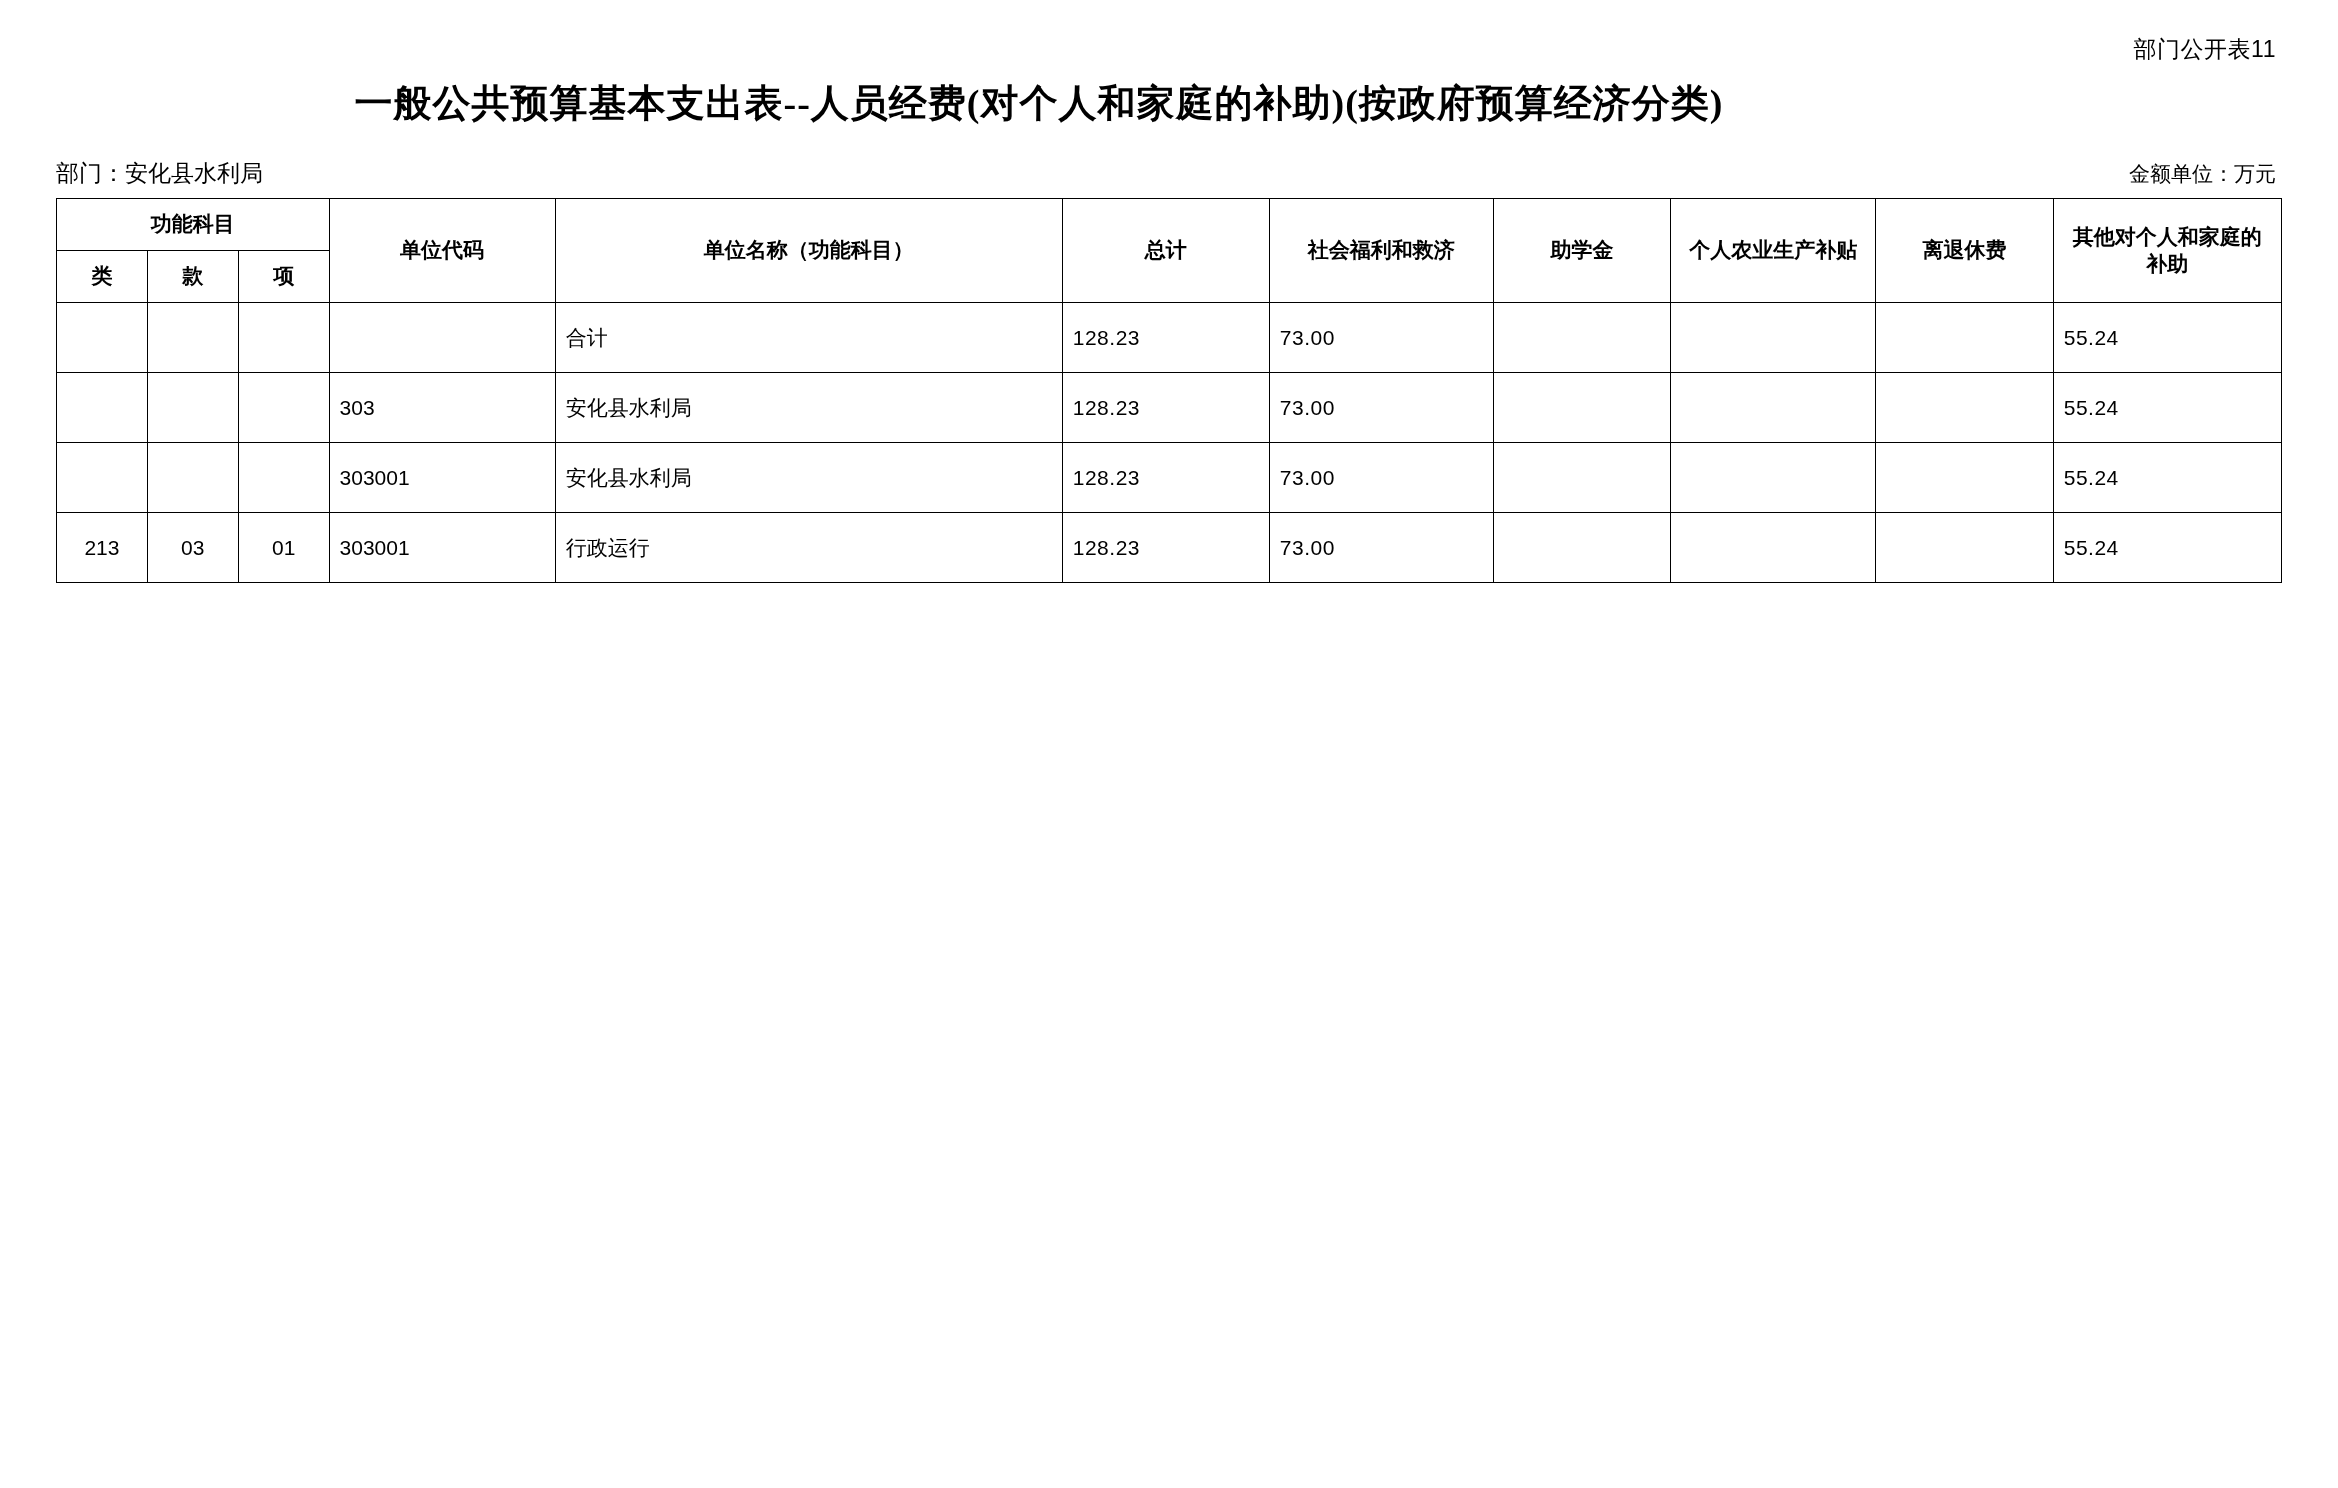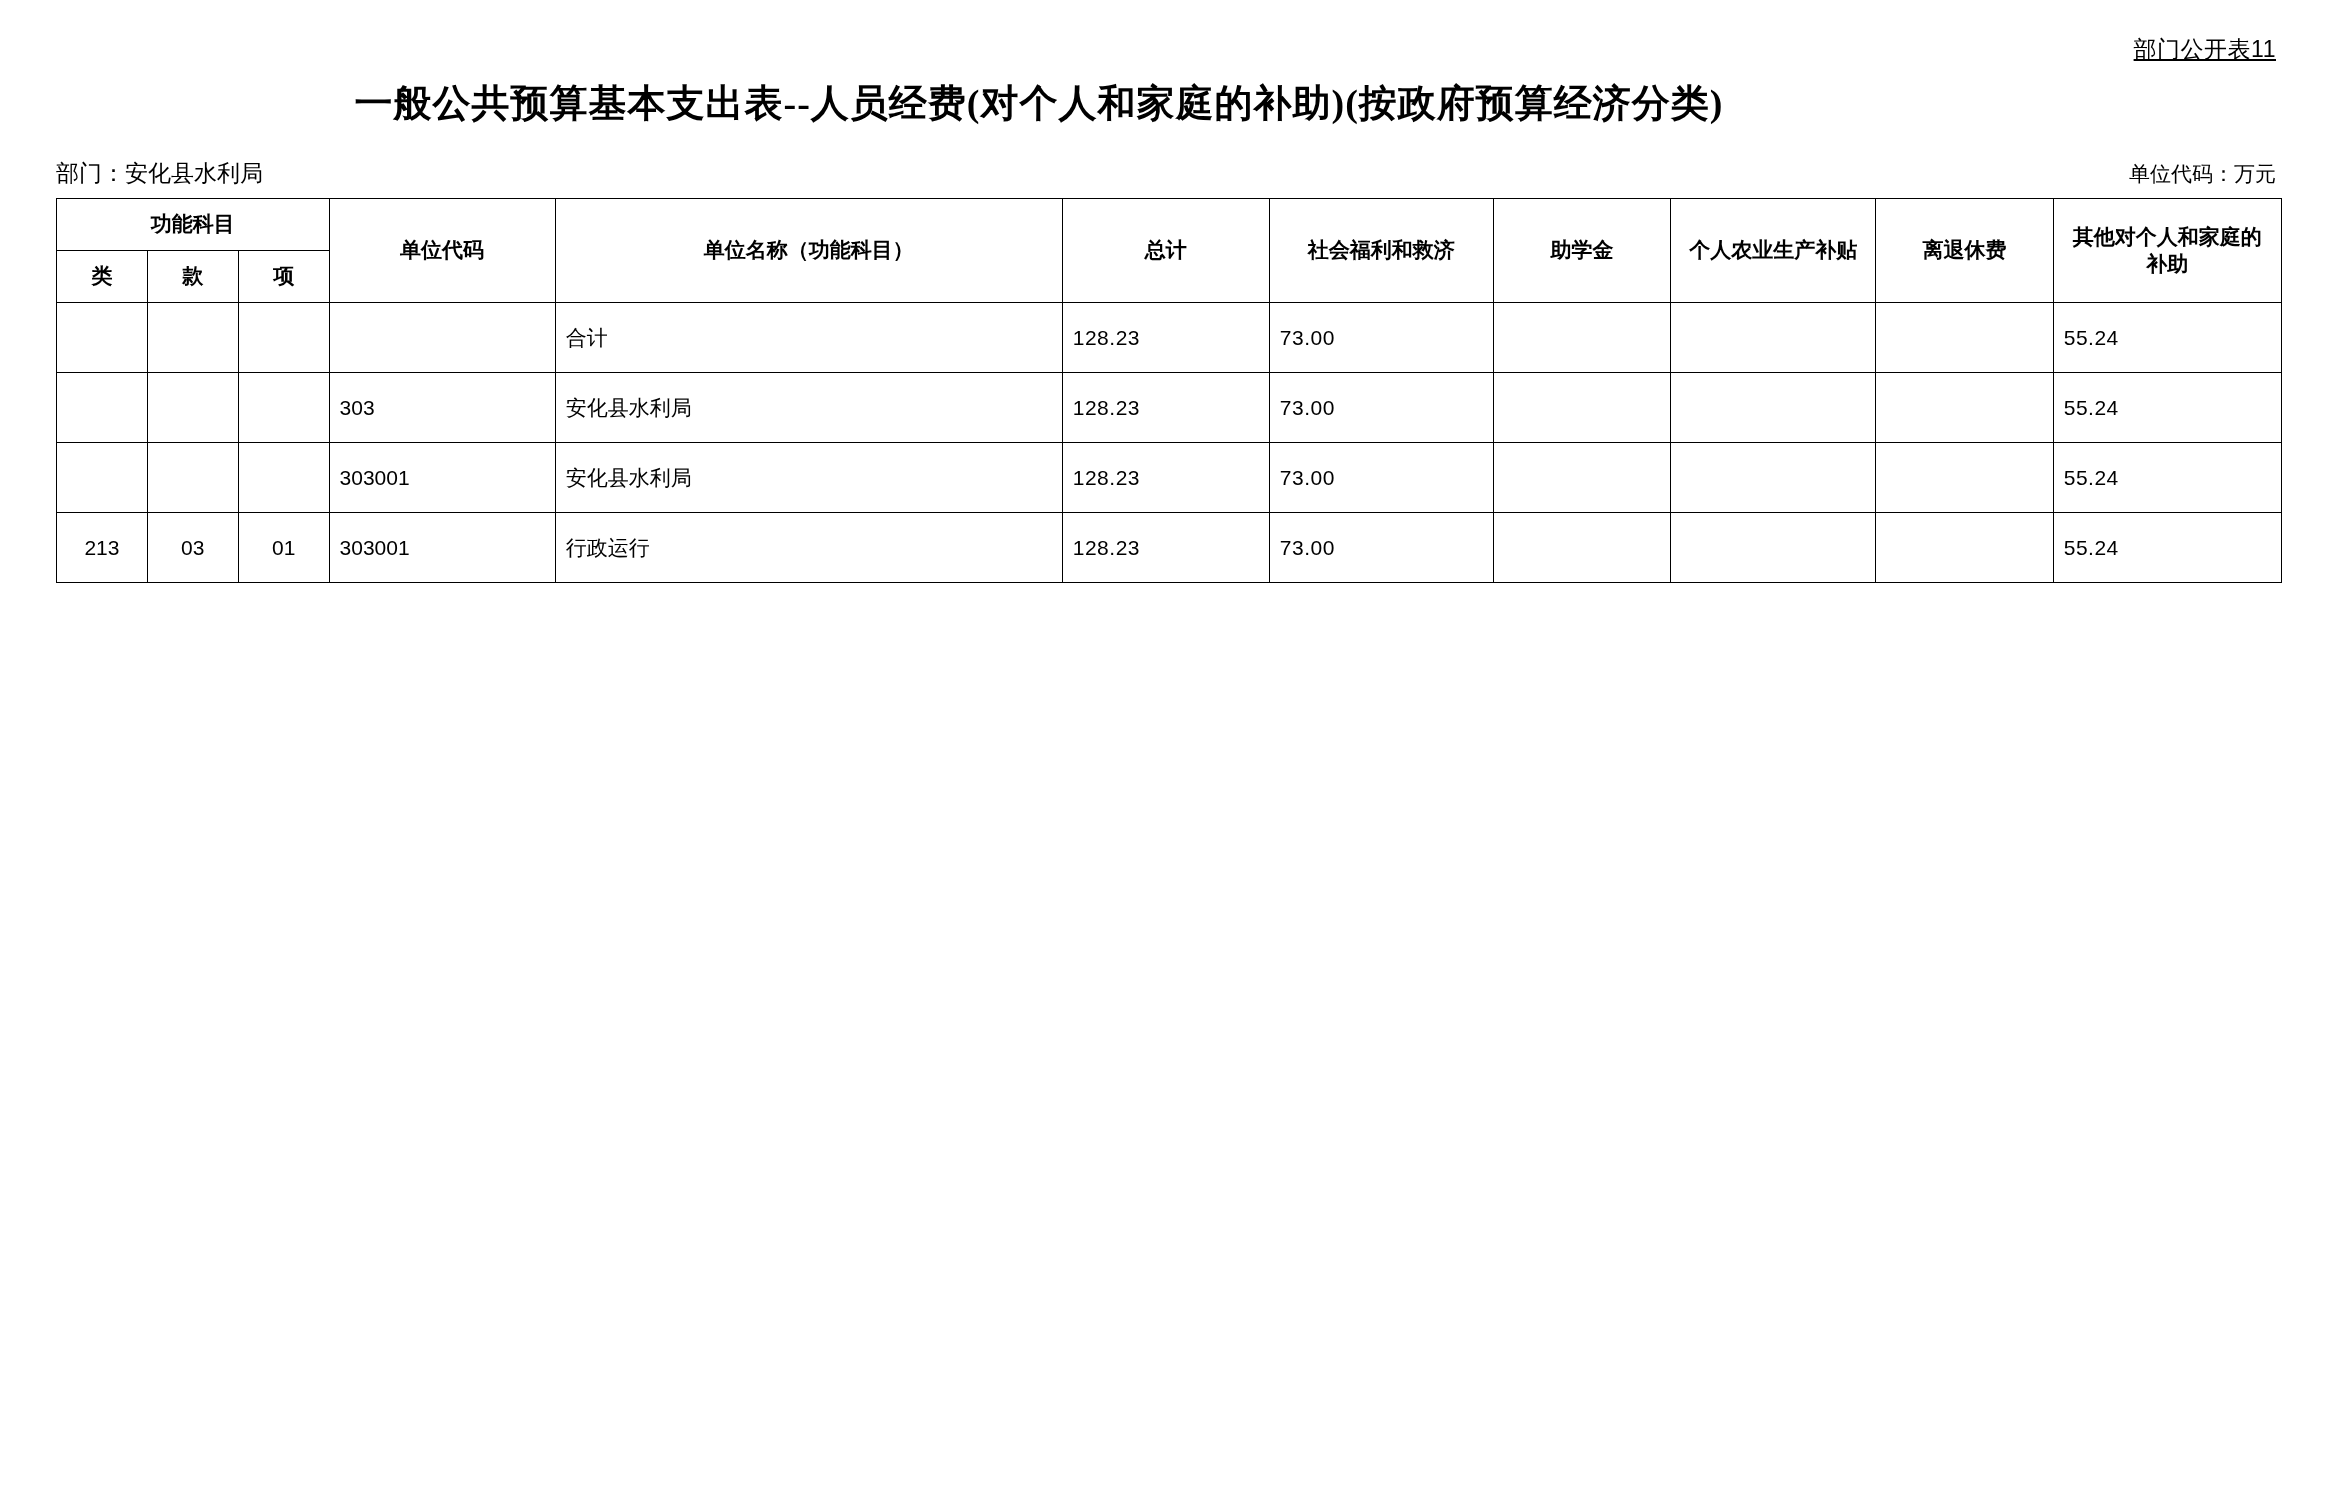--- a/index.html
+++ b/index.html
@@ -21,21 +21,20 @@
     height: 1488px;
     box-sizing: border-box;
   }
   .corner-note {
     position: absolute;
     top: 34px;
     right: 62px;
     font-size: 23px;
     font-family: "Liberation Sans", "DejaVu Sans", sans-serif;
     letter-spacing: 0.5px;
-    text-decoration: underline;
   }
   .doc-title {
     position: absolute;
     top: 78px;
     left: 0;
     width: 2078px;
     text-align: center;
     font-size: 38px;
     font-weight: bold;
     letter-spacing: 1px;
@@ -111,21 +110,21 @@
 <body>
 
 <div class="page">
 
   <div class="corner-note">部门公开表11</div>
 
   <div class="doc-title">一般公共预算基本支出表--人员经费(对个人和家庭的补助)(按政府预算经济分类)</div>
 
   <div class="dept-line">部门：安化县水利局</div>
 
-  <div class="unit-line">单位代码：万元</div>
+  <div class="unit-line">金额单位：万元</div>
 
   <table class="budget">
     <colgroup>
       <col style="width:86px">
       <col style="width:86px">
       <col style="width:86px">
       <col style="width:214px">
       <col style="width:480px">
       <col style="width:196px">
       <col style="width:212px">

